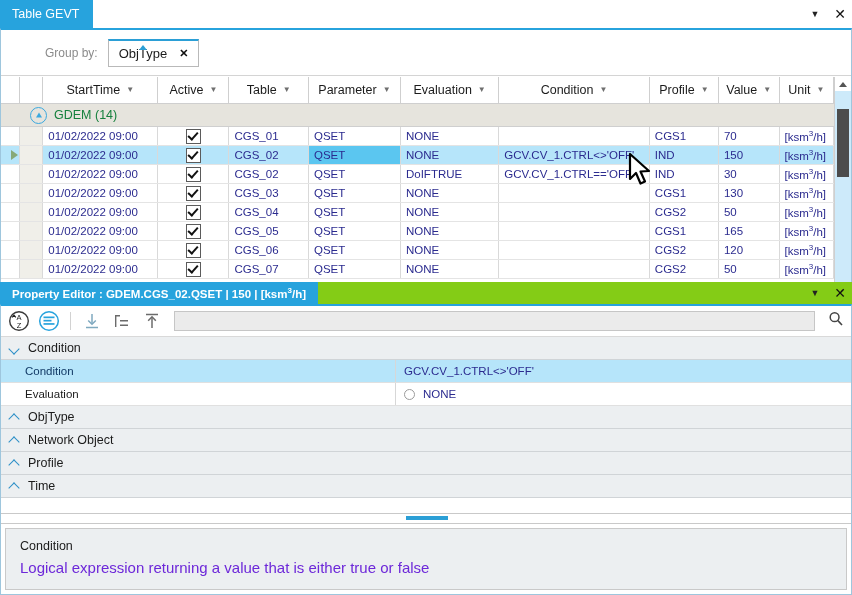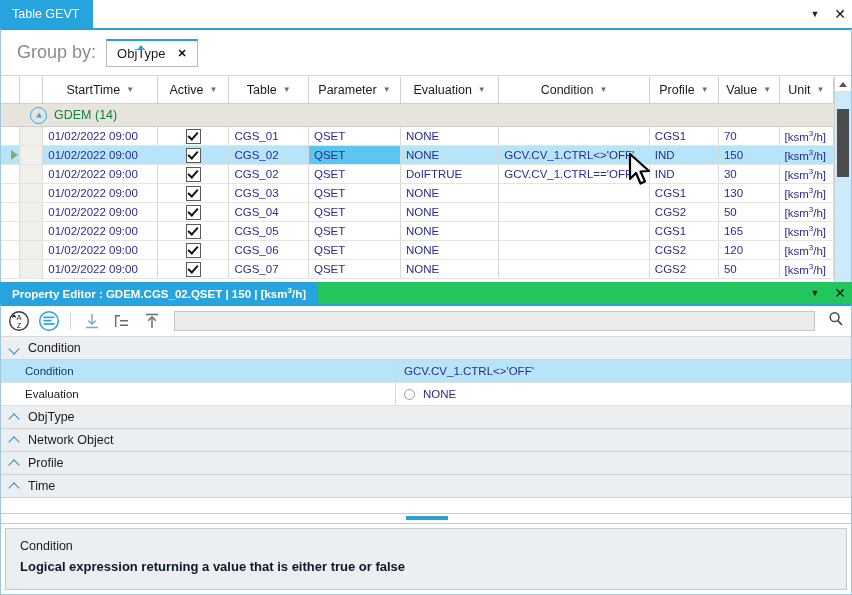--- a/index.html
+++ b/index.html
@@ -63,22 +63,23 @@
     height: 46px;
     border-bottom: 1px solid #d4d4d4;
     display: flex;
     align-items: center;
     padding-left: 16px;
     box-sizing: border-box;
     background: #ffffff;
   }
   .groupby-label {
     color: #8b8b8b;
-    font-size: 18px;
+    font-size: 12px;
     margin-right: 10px;
+    margin-left: 28px;
   }
   .groupby-chip {
     position: relative;
     border: 1px solid #b9b9b9;
     border-top: 2px solid #2b9fd6;
     background: #ffffff;
     height: 28px;
     box-sizing: border-box;
     padding: 0 10px 0 10px;
     display: flex;
@@ -244,21 +245,21 @@
     background: #2b9fd6;
   }
 
   
   #prop-panel {
     position: absolute; left: 0; top: 282px; width: 852px; height: 313px;
   }
   .prop-titlebar {
     position: relative;
     height: 22px;
-    background: #22c55e;
+    background: #84cc16;
   }
   .prop-tab {
     position: absolute; left: 0; top: 0;
     background: #27a3dd; color: #fff;
     font-size: 11.5px;
     height: 22px;
     display: flex; align-items: center;
     padding: 0 12px;
     font-weight: bold;
   }
@@ -385,21 +386,21 @@
   .desc-pane {
     height: 62px;
     background: #eceff1;
     border: 1px solid #c9c9c9;
     margin: 4px;
     padding: 10px 14px;
     box-sizing: border-box;
     flex: 0 0 auto;
   }
   .desc-title { font-size: 12.5px; color: #1b1b1b; margin-bottom: 6px; }
-  .desc-text { font-size: 13px; color: #0f172a; font-weight: bold; }
+  .desc-text { font-size: 15px; color: #6d28d9; }
 
   
   .cursor {
     position: absolute;
     left: 628px; top: 152px;
     width: 26px; height: 36px;
     pointer-events: none;
     z-index: 50;
   }
 </style>

